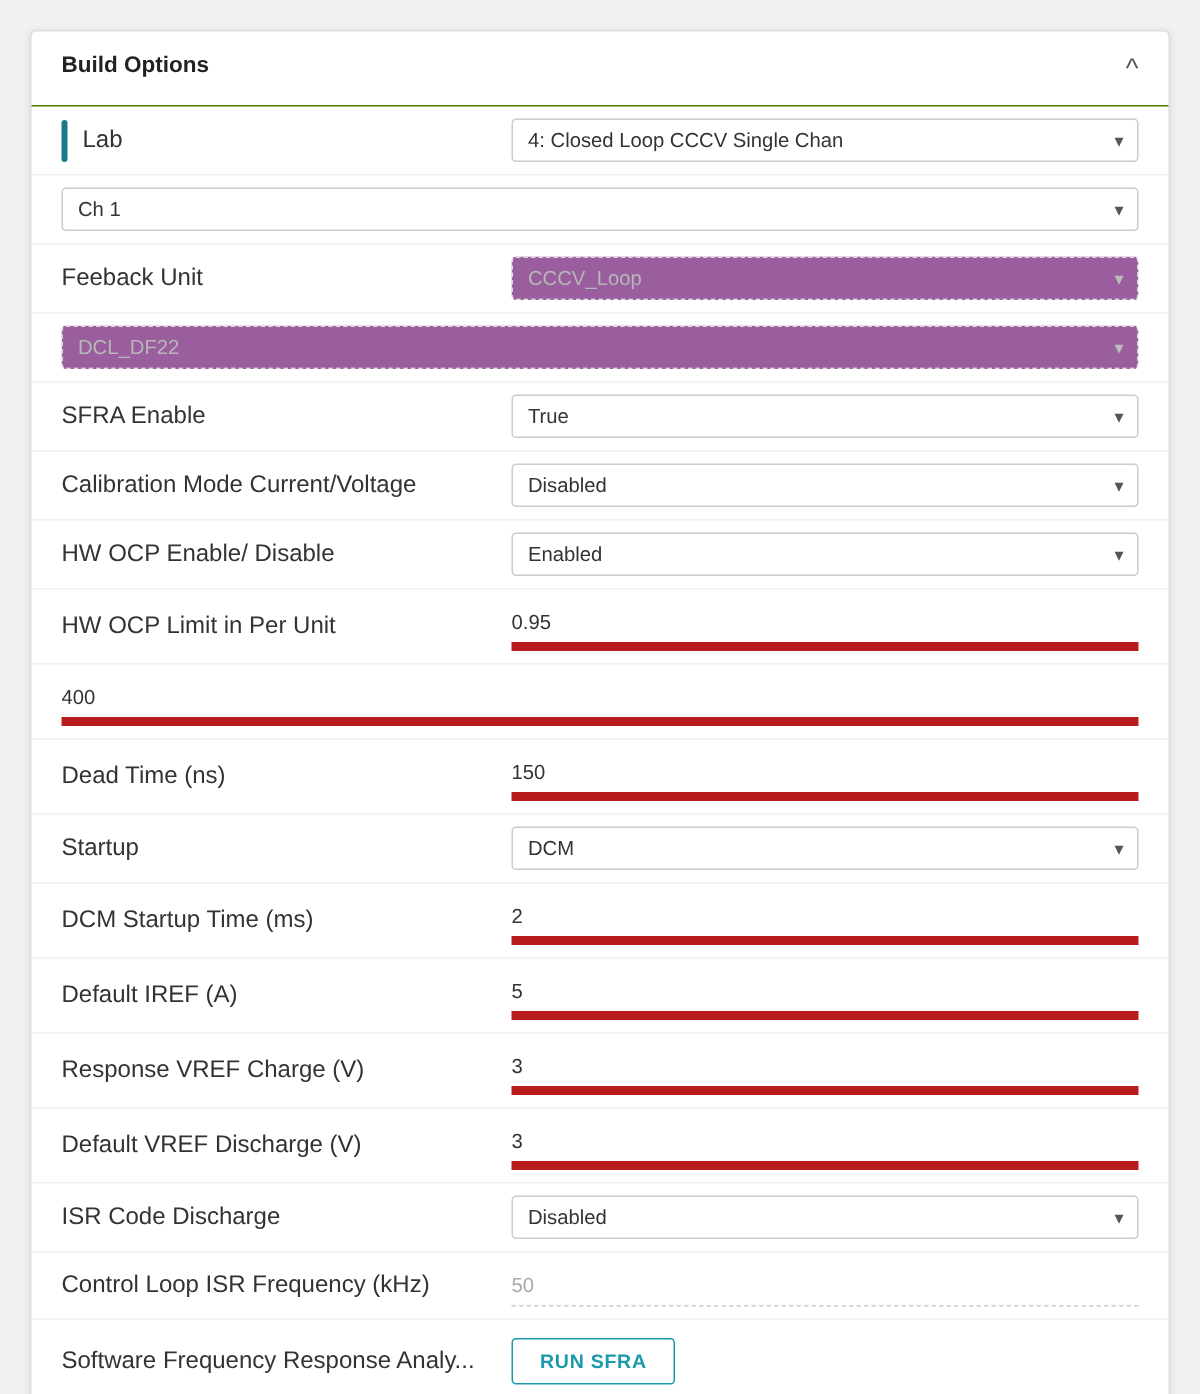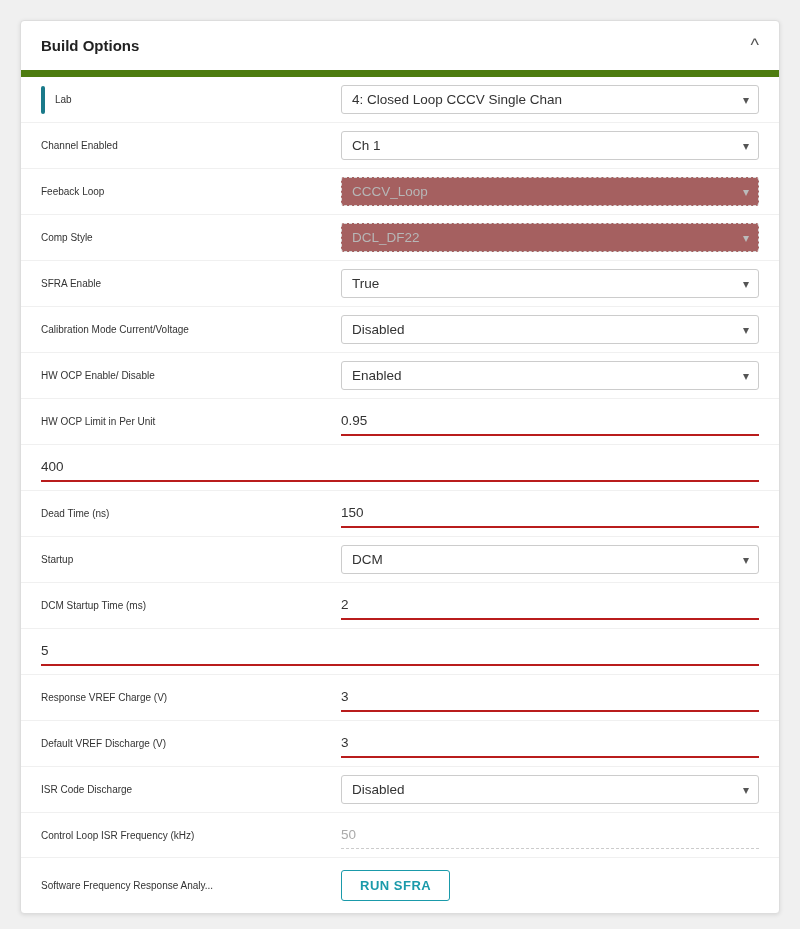--- a/index.html
+++ b/index.html
@@ -16,23 +16,22 @@
       background: #fff;
       border: 1px solid #ddd;
       border-radius: 4px;
       width: 760px;
       padding: 0;
       box-shadow: 0 1px 4px rgba(0,0,0,0.1);
     }
     .panel-header {
       display: flex;
       justify-content: space-between;
-      align-items: center;
       padding: 14px 20px;
-      border-bottom: 7px solid #4d7c0f;
+      border-bottom: 1px solid #4d7c0f;
     }
     .panel-title {
       font-weight: bold;
       font-size: 15px;
       color: #222;
     }
     .chevron-icon {
       font-size: 18px;
       color: #555;
       cursor: pointer;
@@ -45,21 +44,21 @@
       align-items: center;
       padding: 8px 20px;
       border-bottom: 1px solid #f0f0f0;
       min-height: 44px;
     }
     .row:last-child {
       border-bottom: none;
     }
     .row-label {
       flex: 0 0 300px;
-      font-size: 10px;
+      font-size: 16px;
       color: #333;
       display: flex;
       align-items: center;
     }
     .lab-indicator {
       width: 4px;
       height: 28px;
       background: #1a7a8a;
       border-radius: 2px;
       margin-right: 10px;
@@ -81,41 +80,41 @@
       border-radius: 3px;
       font-size: 13.5px;
       color: #333;
       background: #fff;
       appearance: none;
       cursor: pointer;
       outline: none;
     }
     .select-field:disabled {
       color: #999;
-      background: #7f1d1d;
+      background: #701a75;
       border-style: dashed;
       cursor: default;
     }
     .select-arrow {
       position: absolute;
       right: 10px;
       top: 50%;
       transform: translateY(-50%);
       pointer-events: none;
       font-size: 12px;
       color: #555;
     }
     .select-arrow.disabled {
       color: #bbb;
     }
     .text-input {
       width: 100%;
       padding: 6px 0;
       border: none;
-      border-bottom: 2px solid #b91c1c;
+      border-bottom: 6px solid #b91c1c;
       font-size: 13.5px;
       color: #333;
       outline: none;
       background: transparent;
     }
     .text-input:disabled {
       color: #aaa;
       border-bottom: 1px dashed #ccc;
     }
     .btn {
@@ -146,39 +145,33 @@
   <div class="row">
         <div class="row-label">
           <div class="lab-indicator"></div>
           <span>Lab</span>
         </div>
         <div class="row-value">
           <div class="select-wrapper"><select class="select-field"><option value="4: Closed Loop CCCV Single Chan">4: Closed Loop CCCV Single Chan</option></select><span class="select-arrow">▾</span></div>
         </div>
       </div>
       <div class="row">
-        <div class="row-label">
-          <span>Channel Enabled</span>
-        </div>
         <div class="row-value">
           <div class="select-wrapper"><select class="select-field"><option value="Ch 1">Ch 1</option></select><span class="select-arrow">▾</span></div>
         </div>
       </div>
       <div class="row">
         <div class="row-label">
-          <span>Feeback Loop</span>
+          <span>Feeback Unit</span>
         </div>
         <div class="row-value">
           <div class="select-wrapper"><select class="select-field" disabled=""><option value="CCCV_Loop">CCCV_Loop</option></select><span class="select-arrow disabled">▾</span></div>
         </div>
       </div>
       <div class="row">
-        <div class="row-label">
-          <span>Comp Style</span>
-        </div>
         <div class="row-value">
           <div class="select-wrapper"><select class="select-field" disabled=""><option value="DCL_DF22">DCL_DF22</option></select><span class="select-arrow disabled">▾</span></div>
         </div>
       </div>
       <div class="row">
         <div class="row-label">
           <span>SFRA Enable</span>
         </div>
         <div class="row-value">
           <div class="select-wrapper"><select class="select-field"><option value="True">True</option><option value="False">False</option></select><span class="select-arrow">▾</span></div>
@@ -231,20 +224,23 @@
       </div>
       <div class="row">
         <div class="row-label">
           <span>DCM Startup Time (ms)</span>
         </div>
         <div class="row-value">
           <input type="text" class="text-input" value="2" style="">
         </div>
       </div>
       <div class="row">
+        <div class="row-label">
+          <span>Default IREF (A)</span>
+        </div>
         <div class="row-value">
           <input type="text" class="text-input" value="5" style="">
         </div>
       </div>
       <div class="row">
         <div class="row-label">
           <span>Response VREF Charge (V)</span>
         </div>
         <div class="row-value">
           <input type="text" class="text-input" value="3" style="">

